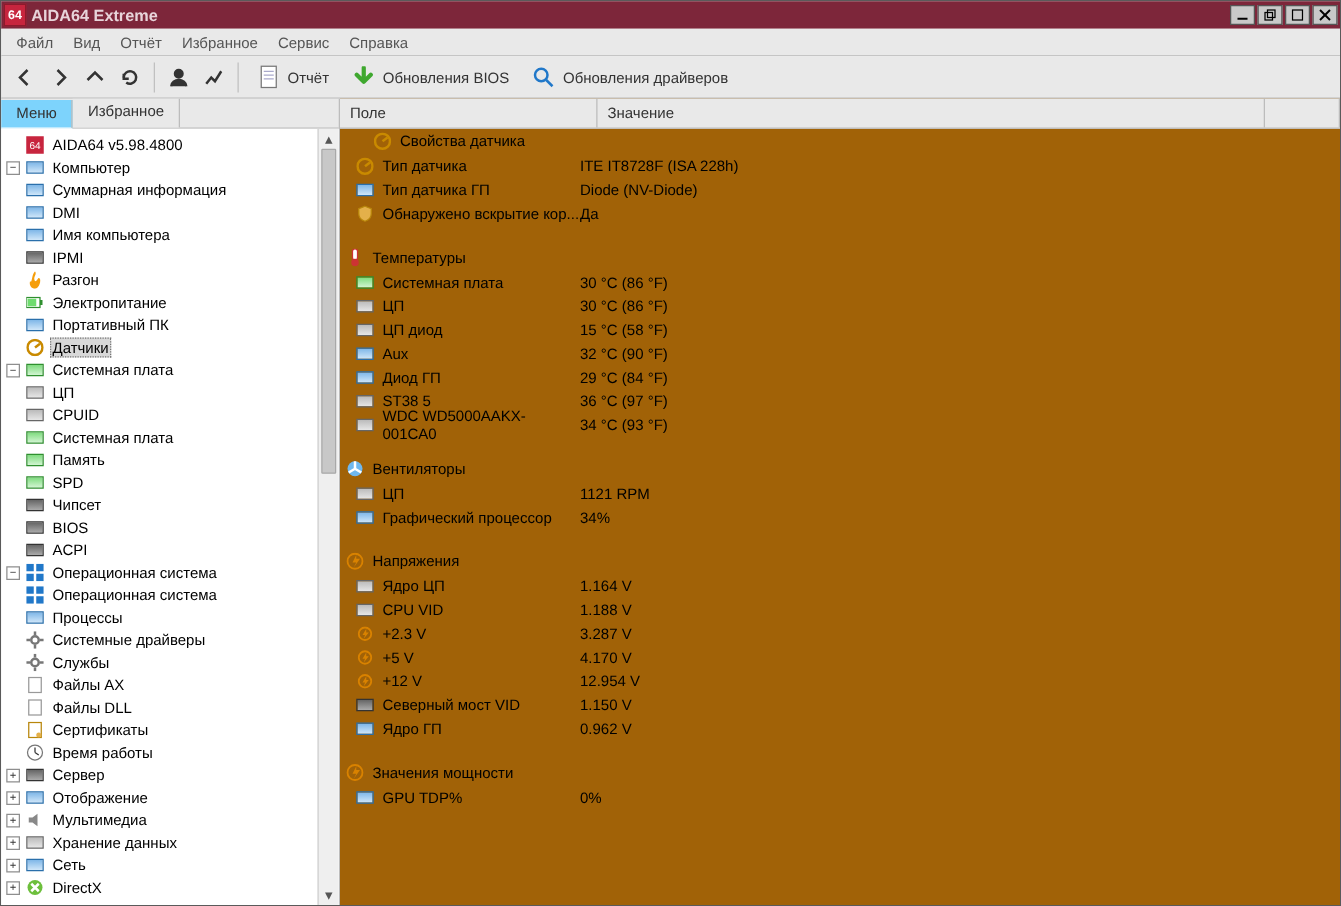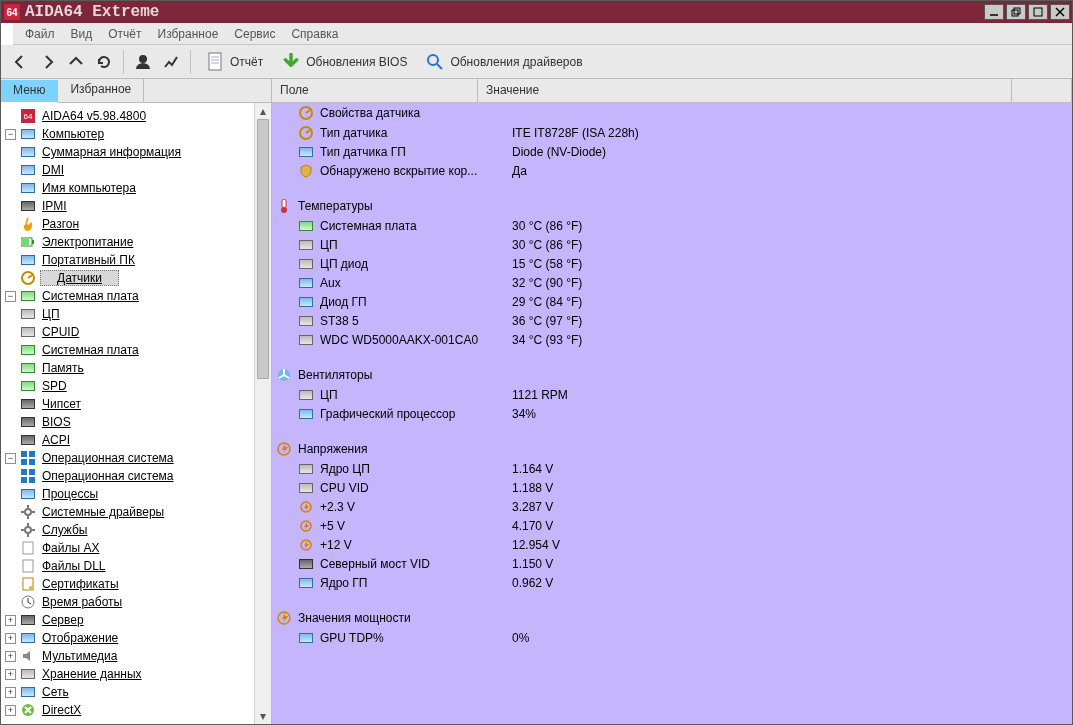--- a/index.html
+++ b/index.html
@@ -1,26 +1,26 @@
 <!DOCTYPE html>
 <html><head>
 <meta charset="utf-8">
 <style>
   * { box-sizing: border-box; margin: 0; padding: 0; font-family: "Segoe UI", Tahoma, sans-serif; font-size: 12px; }
   html,body { width:1073px; height:725px; overflow:hidden; background:#fff; }
   .window { width:1073px; height:725px; display:flex; flex-direction:column; border:1px solid #5a5a5a; }
   
   .titlebar { height:22px; background:linear-gradient(#7d263a,#7d263a); display:flex; align-items:center; color:#fff; font-weight:bold; padding-left:2px; }
   .titlebar .app-icon { width:18px; height:18px; background:#c7253e; color:#fff; display:flex; align-items:center; justify-content:center; font-size:10px; font-weight:bold; border:1px solid #8c1a2c; margin-right:4px;}
-  .titlebar .title { flex:1; color:#e8d4da; font-size:16px;font-family:Liberation Mono, monospace;}
+  .titlebar .title { flex:1; color:#e8d4da; font-size:13px;}
   .titlebar .winbtns { display:flex; gap:2px; margin-right:2px;}
   .titlebar .winbtn { width:20px; height:16px; background:#c9c9c9; border:1px solid #555; display:flex; align-items:center; justify-content:center; color:#000;}
   .titlebar .winbtn svg { width:10px; height:10px; }
   
-  .menubar { height:22px; background:#e9e9e9; border-bottom:1px solid #c5c5c5; display:flex; align-items:center; padding:0 6px; gap:4px;margin-left:12px;}
+  .menubar { height:22px; background:#e9e9e9; border-bottom:1px solid #c5c5c5; display:flex; align-items:center; padding:0 6px; gap:4px;}
   .menubar .menu-item { color:#555; padding:2px 6px; cursor:default; font-size:12px;}
   
   .toolbar { height:34px; background:#e9e9e9; border-bottom:1px solid #bcbcbc; display:flex; align-items:center; padding:0 10px; gap:10px;}
   .toolbar .navbtn { width:18px; height:18px; display:flex; align-items:center; justify-content:center; color:#333;}
   .toolbar .navbtn svg { width:16px; height:16px; stroke:#333; fill:none; stroke-width:2;}
   .toolbar .sep { width:1px; height:24px; background:#c0c0c0;}
   .toolbar .tbtn { display:flex; align-items:center; gap:5px; color:#333; padding:2px 4px;}
   .toolbar .tbtn .ico { width:20px; height:20px; display:flex; align-items:center; justify-content:center;}
   
   .midrow { flex:1; display:flex; min-height:0; }
@@ -28,42 +28,42 @@
   .left { width:271px; border-right:1px solid #bcbcbc; display:flex; flex-direction:column; background:#e9e9e9;}
   .left-tabs { height:24px; display:flex; border-bottom:1px solid #bcbcbc;}
   .left-tabs .tab { padding:3px 12px; background:#e9e9e9; border-right:1px solid #bcbcbc; color:#333;}
   .left-tabs .tab.active { background:#7dd3fc; border-bottom:1px solid #fff; position:relative; top:1px;}
   .tree-wrap { flex:1; overflow:auto; background:#fff; position:relative;}
   .tree { padding:4px 0 4px 4px;}
   .tree .node { display:flex; align-items:center; height:18px; white-space:nowrap; gap:4px; padding-left:0;}
   .tree .node .expander { width:11px; height:11px; border:1px solid #8e8e8e; display:flex; align-items:center; justify-content:center; font-size:9px; line-height:9px; color:#333; background:#fff; cursor:default; flex:0 0 auto;}
   .tree .node .expander.empty { border:none; }
   .tree .node .ico { width:16px; height:16px; display:flex; align-items:center; justify-content:center; flex:0 0 auto;}
-  .tree .node .lbl { color:#000; padding:1px 2px;text-decoration:underline;}
-  .tree .node.selected .lbl { background:#d8d8d8; border:1px dotted #777; padding:0 16px;}
+  .tree .node .lbl { color:#000; padding:1px 2px;}
+  .tree .node.selected .lbl { background:#d8d8d8; border:1px dotted #777; padding:0 1px;}
   .lvl1 { padding-left: 4px;}
   .lvl2 { padding-left: 22px;}
   .lvl3 { padding-left: 44px;}
   .scroll-v { position:absolute; right:0; top:0; bottom:0; width:17px; background:#efefef; border-left:1px solid #d0d0d0;}
   .scroll-v .thumb { position:absolute; left:2px; right:2px; top:16px; height:260px; background:#c8c8c8; border:1px solid #a8a8a8; border-radius:1px;}
   .scroll-v .arrow { position:absolute; left:0; right:0; height:16px; display:flex; align-items:center; justify-content:center; color:#555;}
   .scroll-v .arrow.top { top:0;}
   .scroll-v .arrow.bot { bottom:0;}
   
-  .right { flex:1; display:flex; flex-direction:column; background:#c4b5fd;}
+  .right { flex:1; display:flex; flex-direction:column; background:#a16207;}
   .col-headers { height:24px; background:#e9e9e9; border-bottom:1px solid #bcbcbc; display:flex;}
   .col-headers .col { border-right:1px solid #bcbcbc; padding:4px 8px; color:#333;}
   .col-headers .col.field { width:206px;}
   .col-headers .col.value { flex:1;}
   .content { flex:1; overflow:auto; padding:0;}
   .grp-header { display:flex; align-items:center; gap:6px; height:20px; padding-left:4px; margin-top:2px;}
   .grp-header:first-child { margin-top:0;padding-left:26px;}
   .grp-header .gico { width:16px; height:16px; display:flex; align-items:center; justify-content:center;}
   .row { display:flex; align-items:center; height:19px;}
-  .row .rfield { width:240px; display:flex; align-items:center; gap:6px; padding-left:26px;}
+  .row .rfield { width:192px; display:flex; align-items:center; gap:6px; padding-left:12px;}
   .row .rfield .rico { width:16px; height:16px; display:flex; align-items:center; justify-content:center;}
   .row .rvalue { flex:1; color:#000;}
   
   .sq { width:14px; height:10px; border:1px solid #2a6fab; background:linear-gradient(#7fb7e8,#cfe6f9);} 
   .sq.green { border-color:#2f8f2f; background:linear-gradient(#7fdc7f,#d2f5d2);} 
   .sq.gray { border-color:#666; background:linear-gradient(#bbb,#e6e6e6);} 
   .sq.dark { border-color:#333; background:linear-gradient(#666,#aaa);} 
   svg { display:block;}
   .thermo { width:10px; height:14px;}
 </style>

